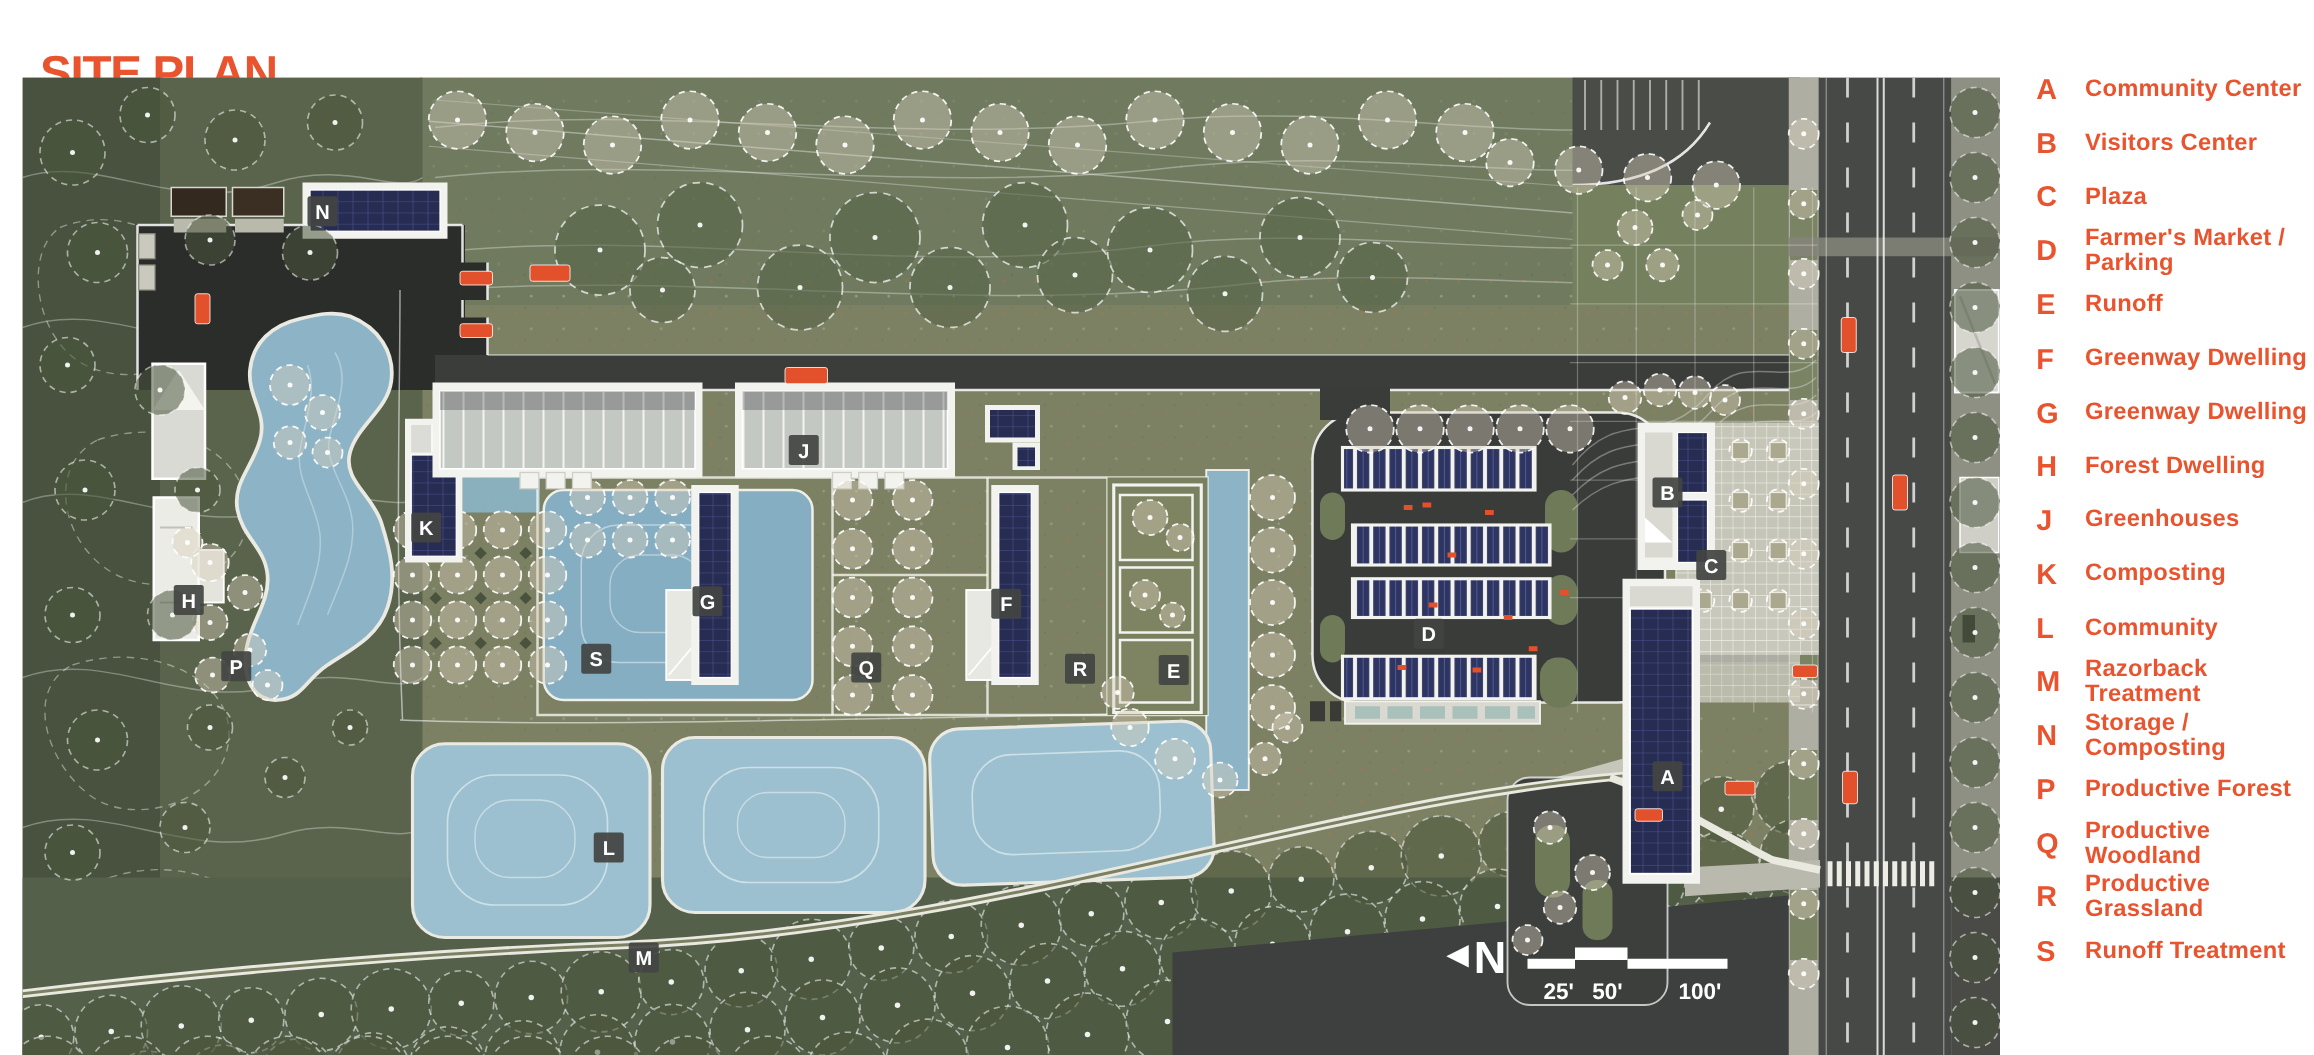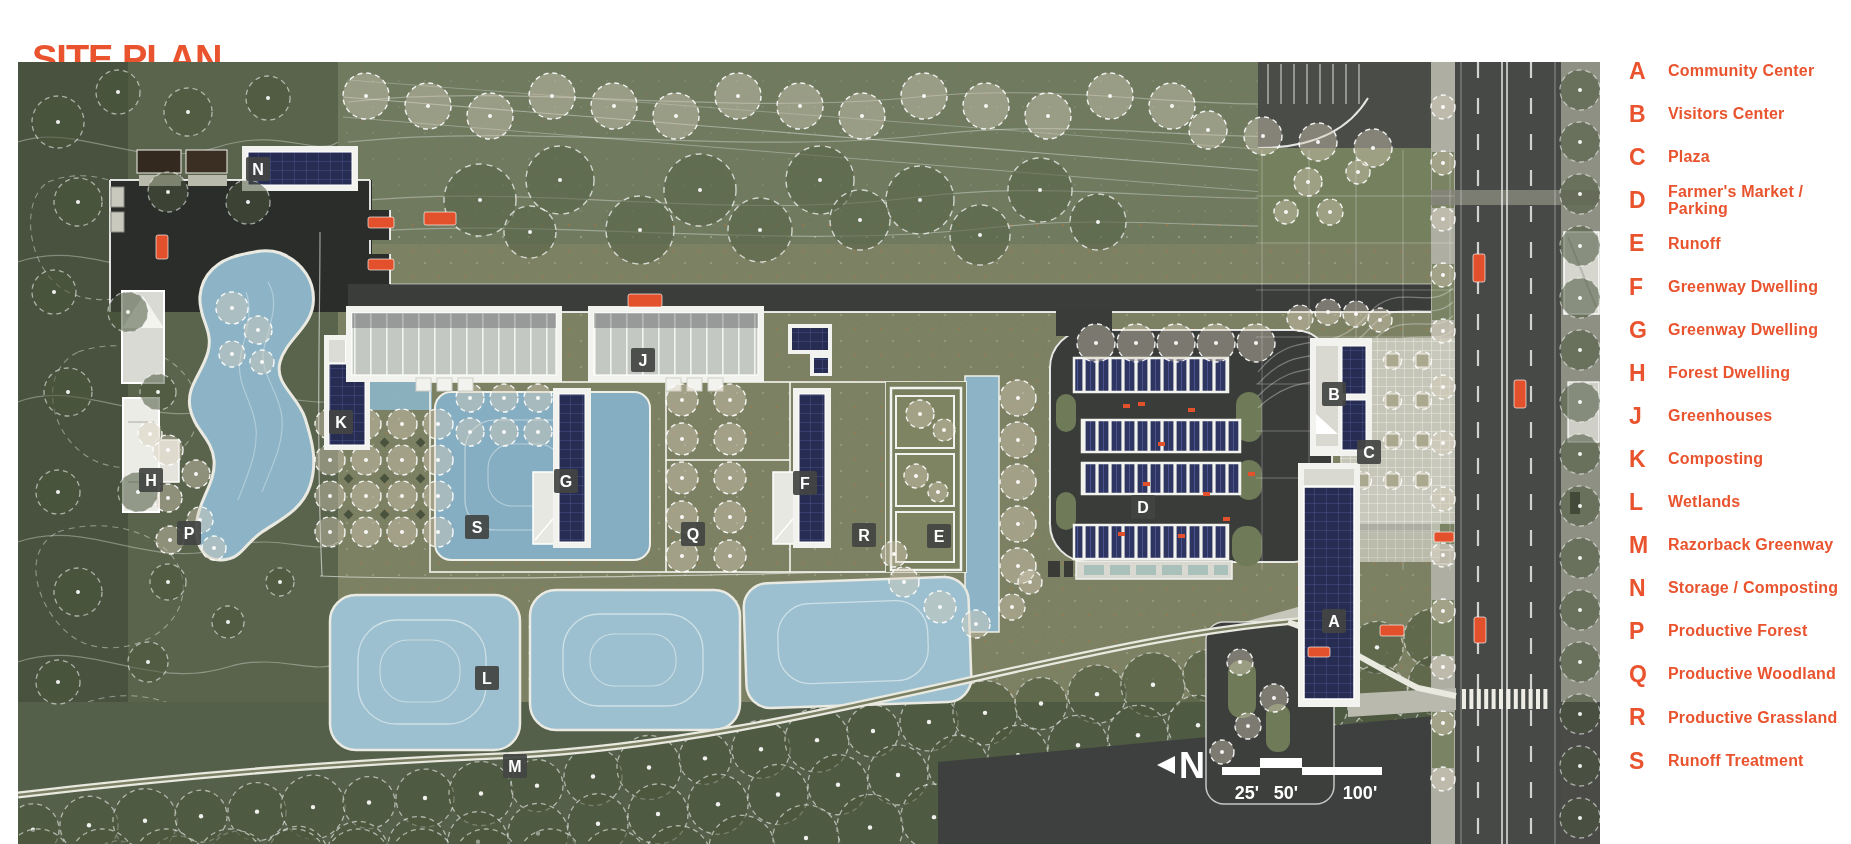--- a/index.html
+++ b/index.html
@@ -4,21 +4,21 @@
 <style>
   html,body{margin:0;padding:0;background:#fff;}
   .stage{position:relative;width:1851px;height:844px;background:#fff;overflow:hidden;
          font-family:"Liberation Sans",sans-serif;}
   .page-title{position:absolute;left:17px;top:23px;margin:15px;font-size:38px;font-weight:bold;
               letter-spacing:-1px;color:#E9532E;}
   .map-wrap{position:absolute;left:18px;top:62px;width:1582px;height:782px;}
   .legend{position:absolute;left:1629px;top:50px;width:218px;}
   .legend-row{display:flex;align-items:center;height:43.1px;}
   .legend-key{width:39px;font-size:23px;font-weight:bold;color:#E9532E;flex:0 0 39px;}
-  .legend-label{font-size:16px;font-weight:bold;color:#E9532E;letter-spacing:.2px;line-height:1.05;}
+  .legend-label{font-size:19px;font-weight:bold;color:#E9532E;letter-spacing:.2px;line-height:1.05;}
   
   .tree{fill:rgba(214,206,186,0.42);stroke:rgba(255,255,255,0.9);stroke-width:1.4;stroke-dasharray:5 4;}
   .tree-dark{fill:rgba(74,86,60,0.55);stroke:rgba(255,255,255,0.55);stroke-width:1.3;stroke-dasharray:5 4;}
   .tree-big{fill:rgba(88,100,72,0.6);stroke:rgba(255,255,255,0.7);stroke-width:1.4;stroke-dasharray:6 5;}
   .tdot{fill:rgba(255,255,255,0.92);}
   .contour{fill:none;stroke:rgba(255,255,255,0.32);stroke-width:1.2;}
   .contour-d{fill:none;stroke:rgba(255,255,255,0.4);stroke-width:1.1;stroke-dasharray:6 5;}
   .curb{fill:none;stroke:rgba(255,255,255,0.85);stroke-width:2;}
   .curb-thin{fill:none;stroke:rgba(255,255,255,0.55);stroke-width:1.2;}
   .fence{fill:none;stroke:rgba(245,245,238,0.8);stroke-width:2;}
@@ -1005,25 +1005,25 @@
       <div class="legend-row">
         <span class="legend-key">J</span>
         <span class="legend-label">Greenhouses</span>
       </div>
       <div class="legend-row">
         <span class="legend-key">K</span>
         <span class="legend-label">Composting</span>
       </div>
       <div class="legend-row">
         <span class="legend-key">L</span>
-        <span class="legend-label">Wetlands</span>
+        <span class="legend-label">Community</span>
       </div>
       <div class="legend-row">
         <span class="legend-key">M</span>
-        <span class="legend-label">Razorback Greenway</span>
+        <span class="legend-label">Razorback Treatment</span>
       </div>
       <div class="legend-row">
         <span class="legend-key">N</span>
         <span class="legend-label">Storage / Composting</span>
       </div>
       <div class="legend-row">
         <span class="legend-key">P</span>
         <span class="legend-label">Productive Forest</span>
       </div>
       <div class="legend-row">

